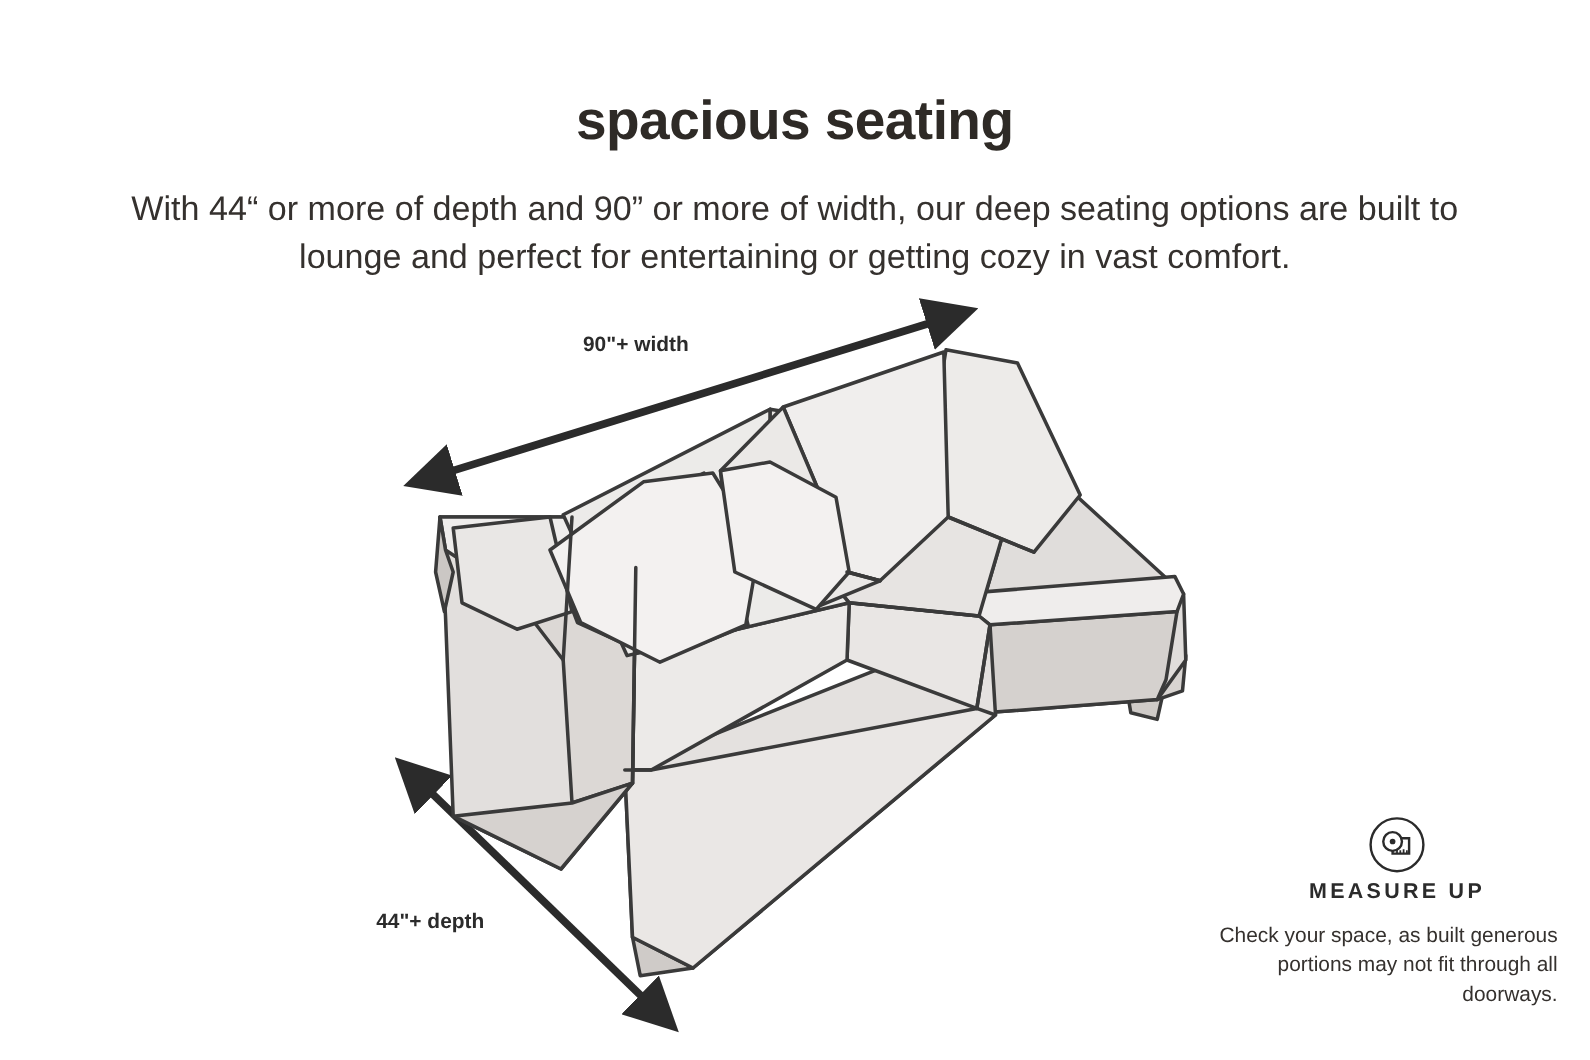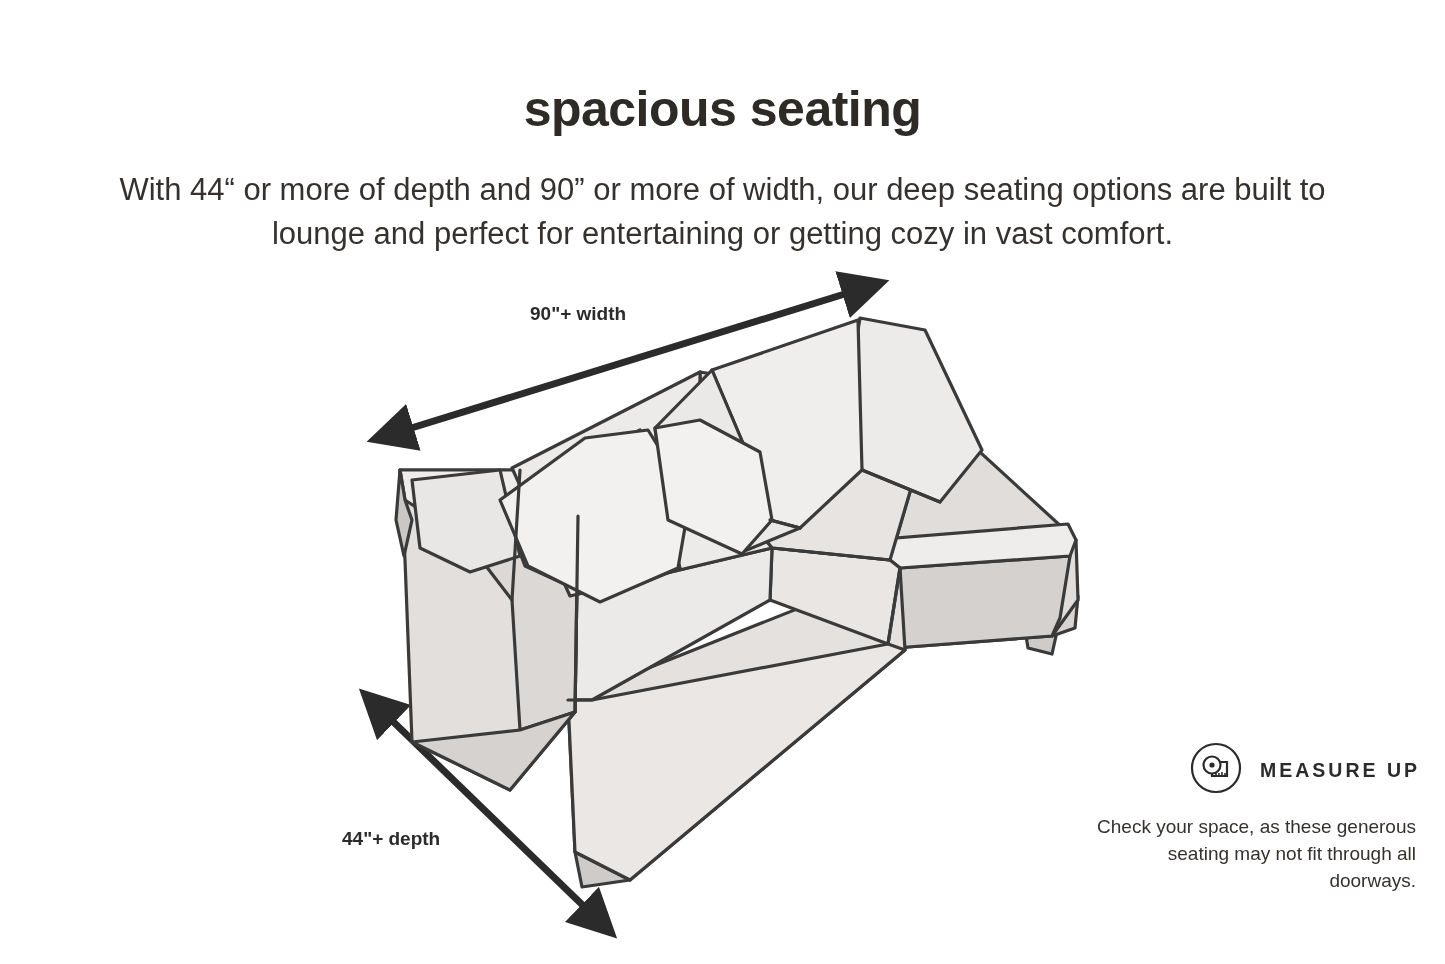--- a/index.html
+++ b/index.html
@@ -59,23 +59,23 @@
   
   .measure-block {
     position: absolute;
     top: 742px;
     left: 1090px;
     width: 330px;
   }
   .measure-head {
     display: flex;
     align-items: center;
-    gap: 18px;
-    justify-content: flex-end;
+    justify-content: space-between;
     padding-left: 30px;
+    flex-direction: column;
   }
   .measure-title {
     font-size: 19.5px;
     font-weight: bold;
     letter-spacing: 3px;
     color: #2b2b2b;
   }
   .measure-body {
     margin-top: 16px;
     text-align: right;
@@ -180,16 +180,16 @@
         <svg width="52" height="52" viewBox="0 0 52 52" aria-hidden="true">
           <circle cx="26" cy="26" r="24" fill="none" stroke="#2b2b2b" stroke-width="2.2"></circle>
           <circle cx="22" cy="23" r="8.5" fill="none" stroke="#2b2b2b" stroke-width="2.2"></circle>
           <circle cx="22" cy="23" r="2.6" fill="#2b2b2b"></circle>
           <path d="M30 20 L37 20 L37 34 L22 34 L22 31.5" fill="none" stroke="#2b2b2b" stroke-width="2.2"></path>
           <path d="M26 34 L26 30 M29 34 L29 31 M32 34 L32 30 M35 34 L35 31" stroke="#2b2b2b" stroke-width="1.6"></path>
         </svg>
       </span>
       <span class="measure-title">MEASURE UP</span>
     </div>
-    <div class="measure-body">Check your space, as these generous seating may not fit through all doorways.</div>
+    <div class="measure-body">Check your space, as built generous portions may not fit through all doorways.</div>
   </div>
 
 </div>
 
 </body></html>

